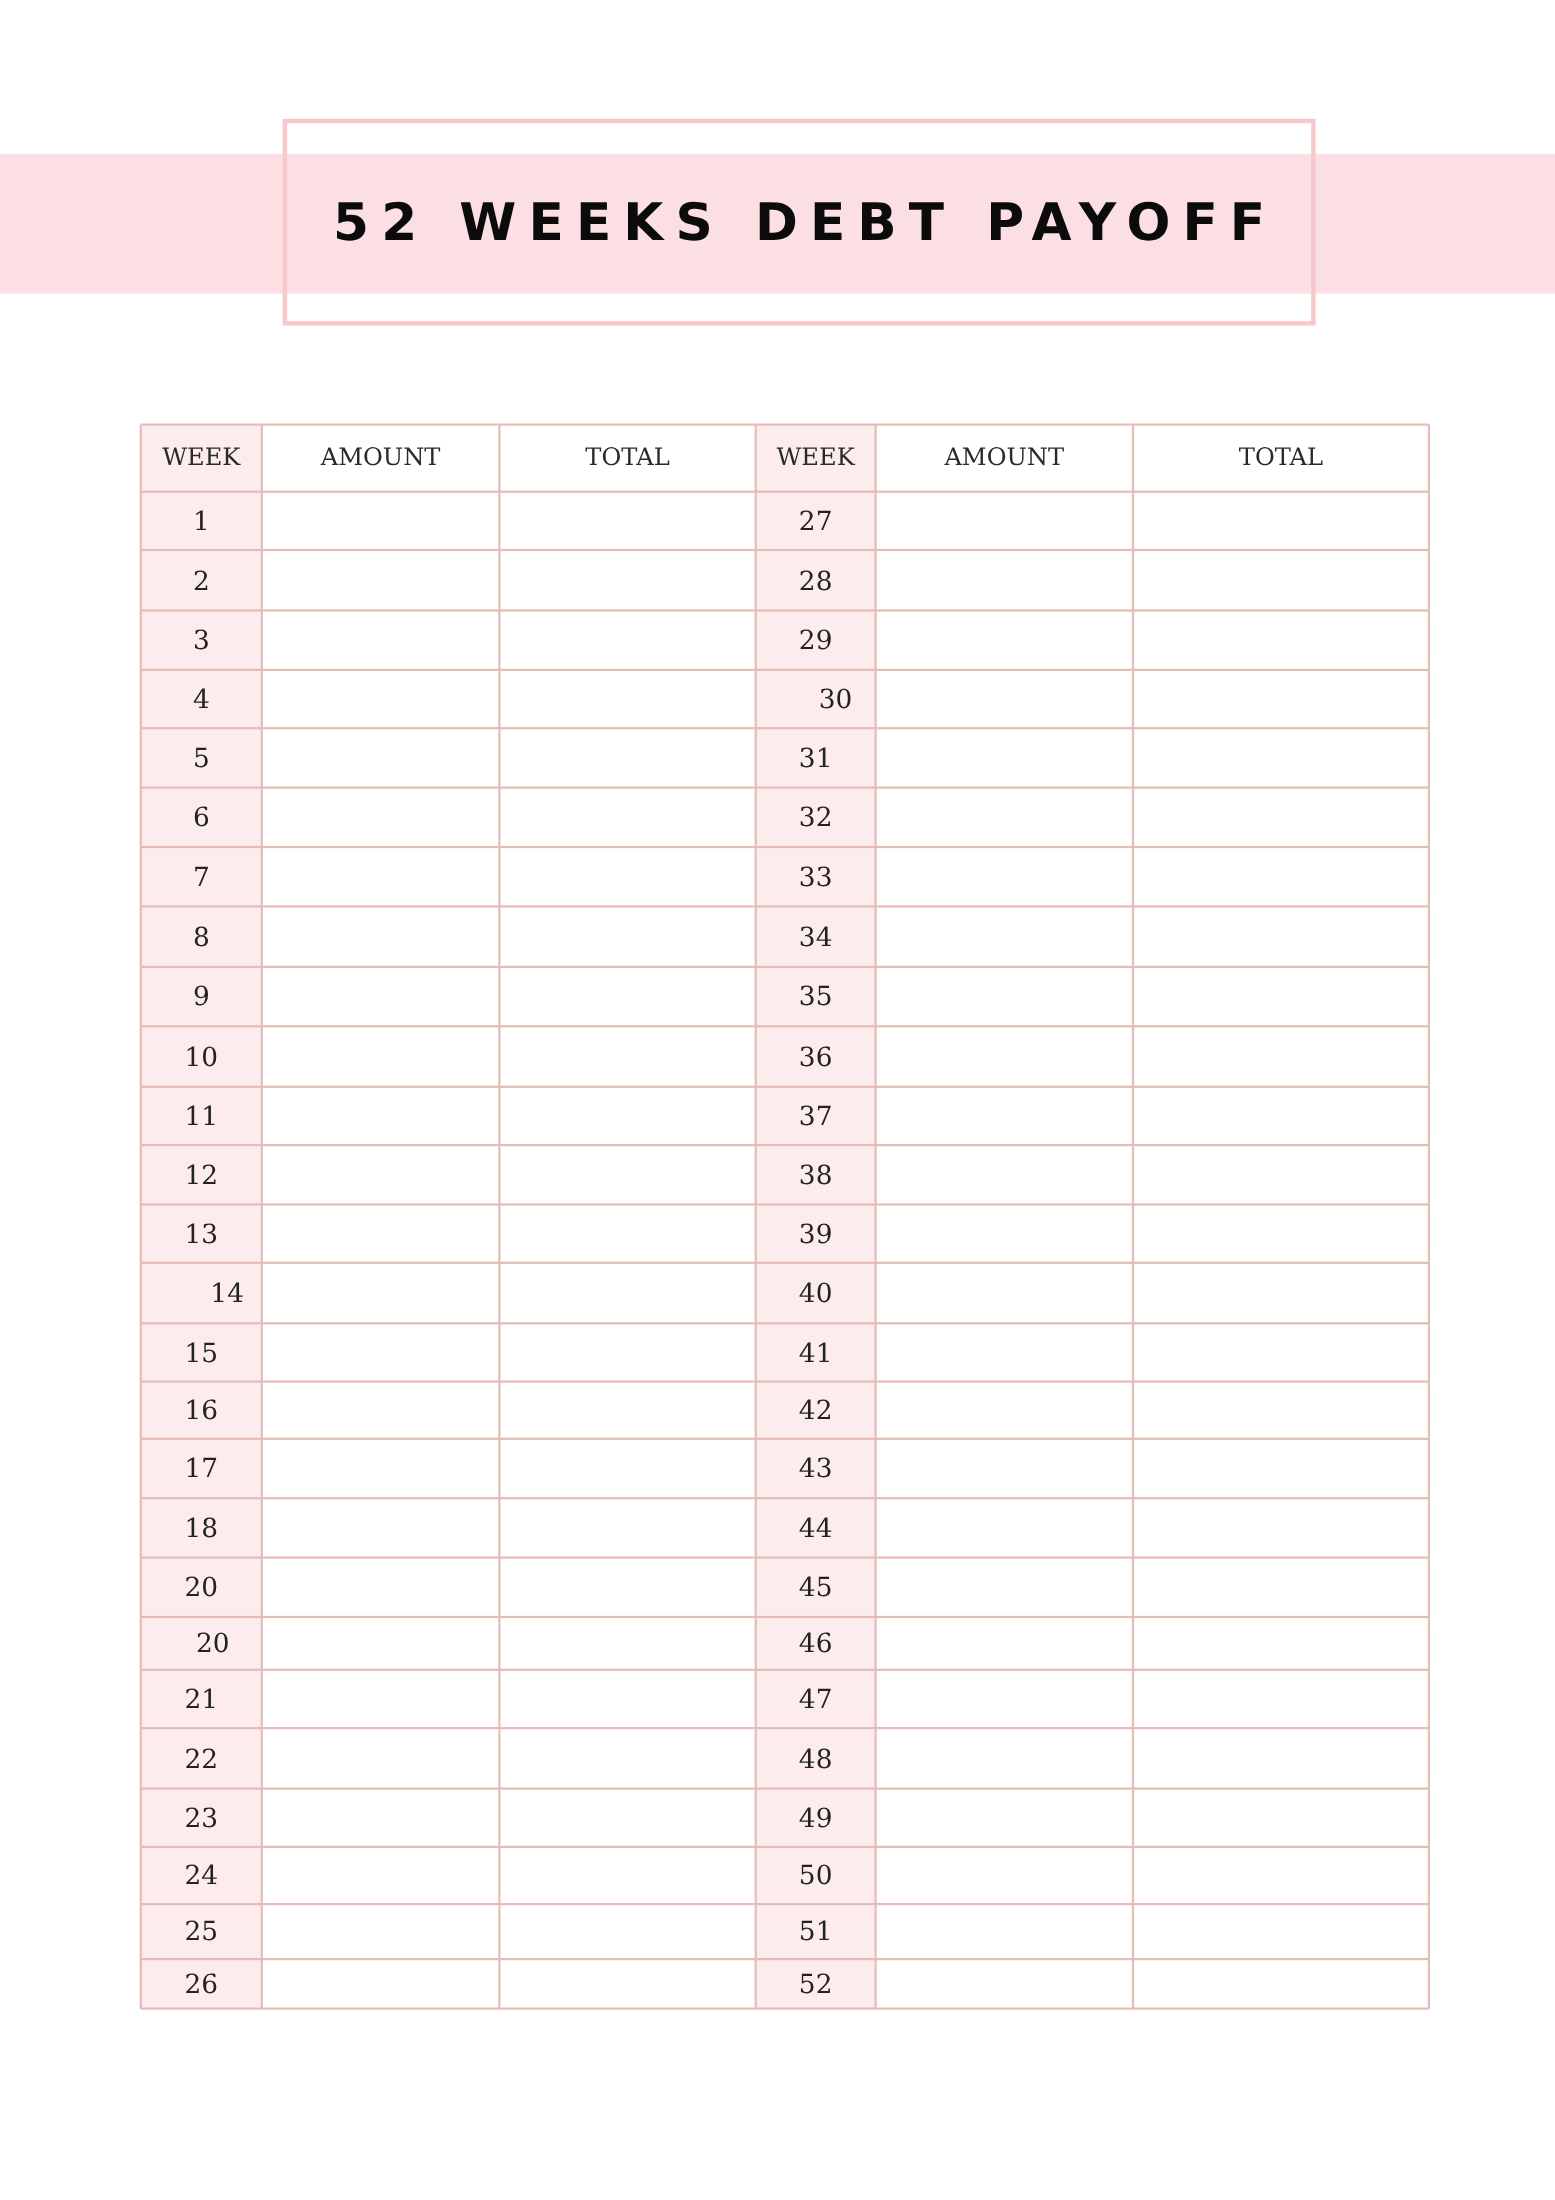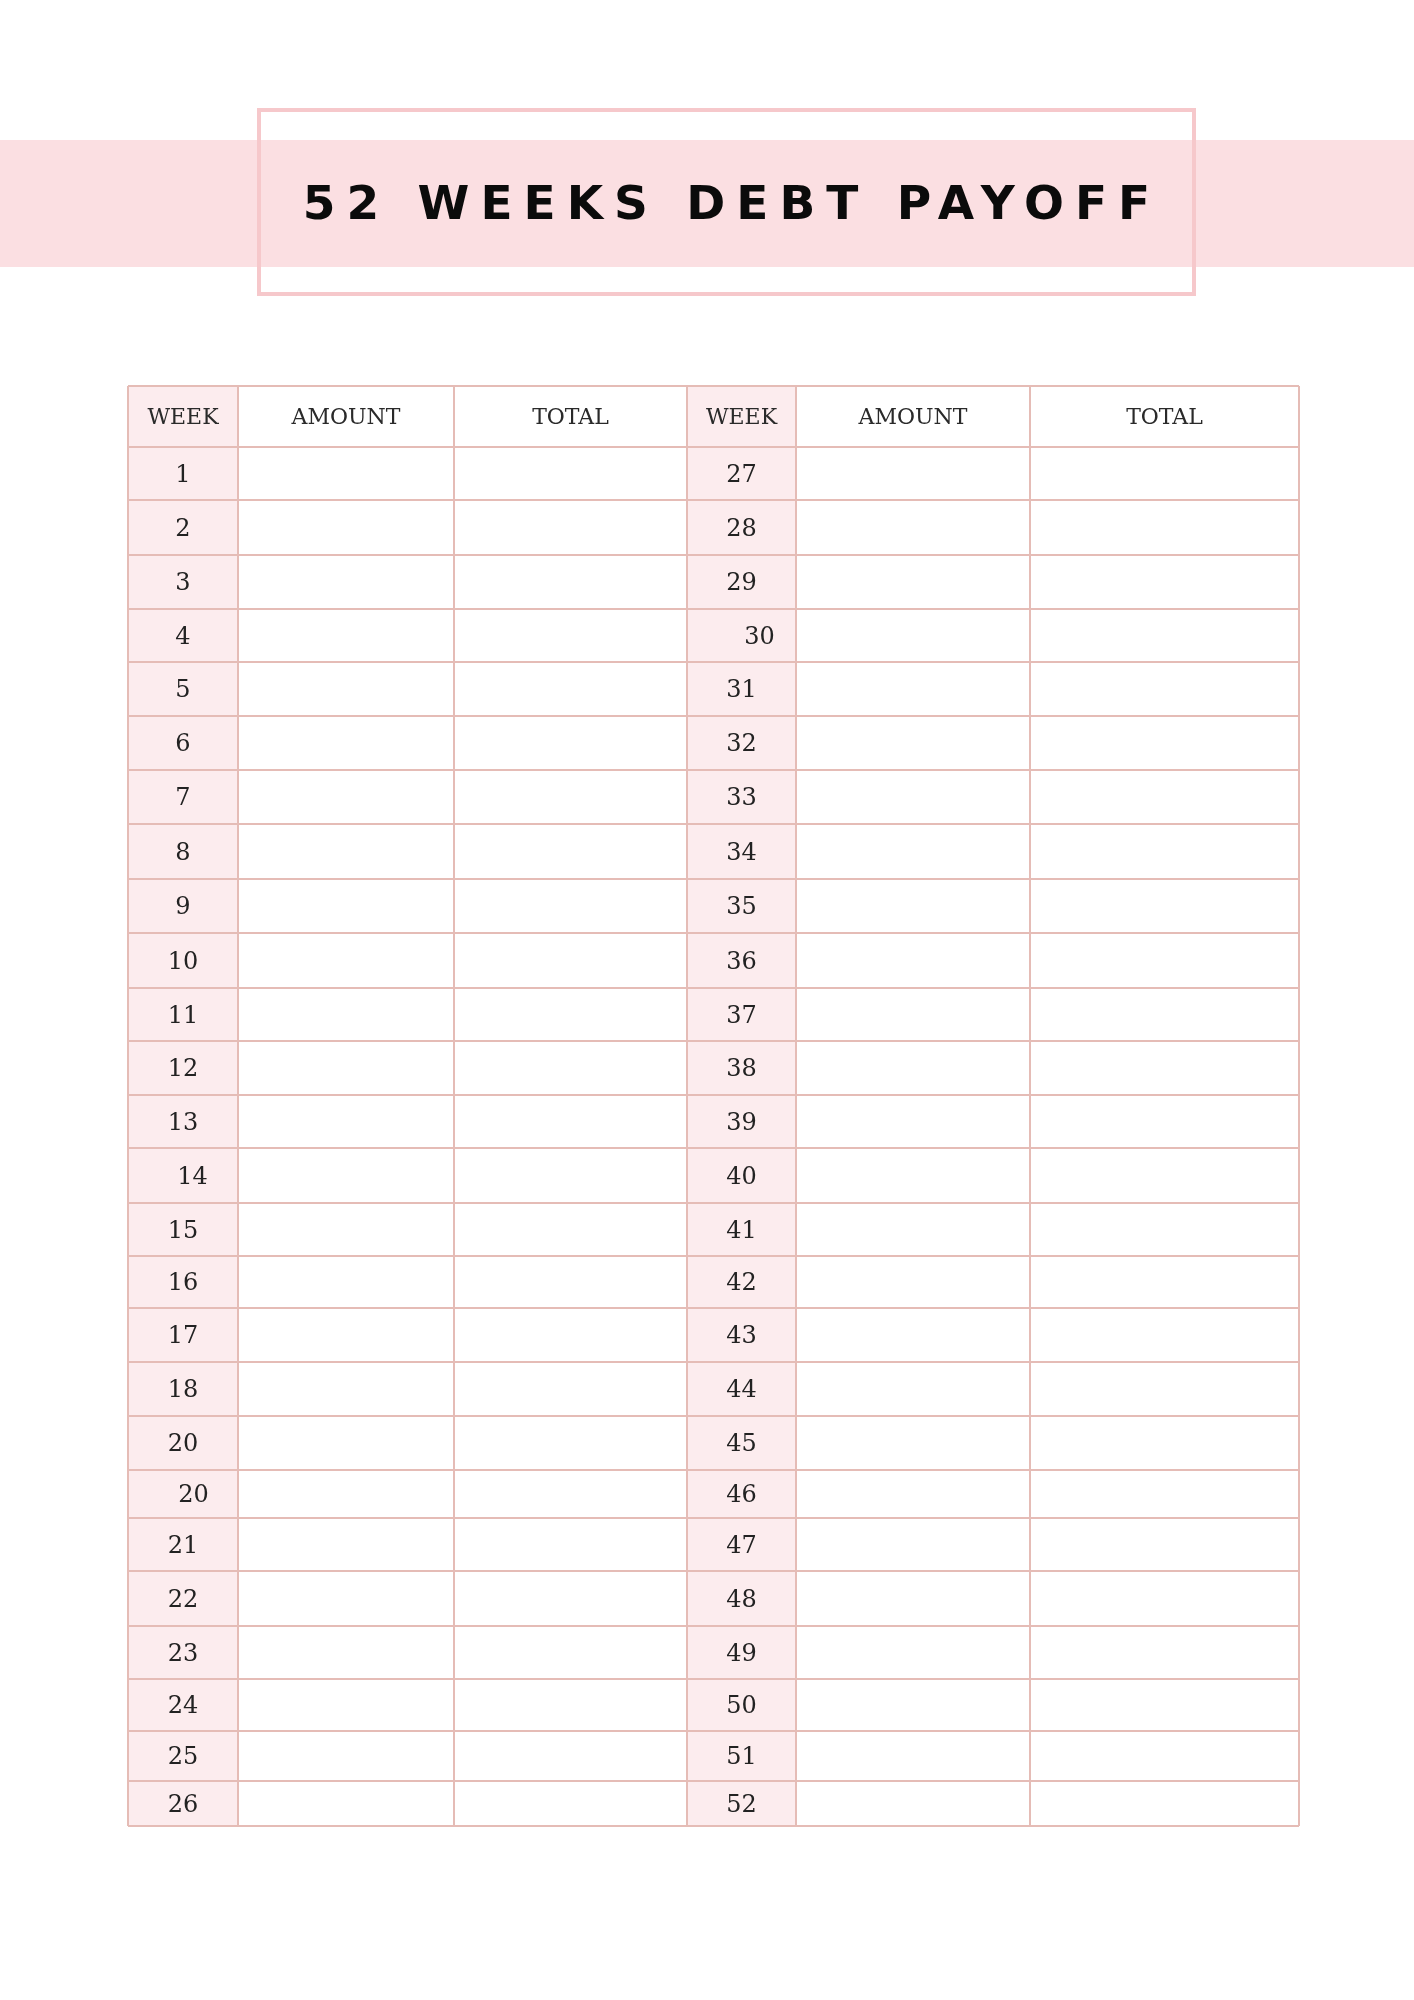--- a/index.html
+++ b/index.html
@@ -215,21 +215,21 @@
     <div class="cell " style="left: 326px; width: 233px; top: 655px; height: 54px;"></div>
     <div class="cell num" style="left: 559px; width: 109px; top: 655px; height: 54px;">38</div>
     <div class="cell " style="left: 668px; width: 234px; top: 655px; height: 54px;"></div>
     <div class="cell " style="left: 902px; width: 269px; top: 655px; height: 54px;"></div>
     <div class="cell num" style="left: 0px; width: 110px; top: 709px; height: 53px; border-radius: 24px;">13</div>
     <div class="cell " style="left: 110px; width: 216px; top: 709px; height: 53px;"></div>
     <div class="cell " style="left: 326px; width: 233px; top: 709px; height: 53px;"></div>
     <div class="cell num" style="left: 559px; width: 109px; top: 709px; height: 53px;">39</div>
     <div class="cell " style="left: 668px; width: 234px; top: 709px; height: 53px;"></div>
     <div class="cell " style="left: 902px; width: 269px; top: 709px; height: 53px;"></div>
-    <div class="cell num" style="left: 2px; width: 110px; top: 762px; height: 55px; padding-left: 15px;">14</div>
+    <div class="cell num" style="left: 16px; width: 110px; top: 762px; height: 55px; padding-left: 15px;">14</div>
     <div class="cell " style="left: 110px; width: 216px; top: 762px; height: 55px;"></div>
     <div class="cell " style="left: 326px; width: 233px; top: 762px; height: 55px;"></div>
     <div class="cell num" style="left: 559px; width: 109px; top: 762px; height: 55px;">40</div>
     <div class="cell " style="left: 668px; width: 234px; top: 762px; height: 55px;"></div>
     <div class="cell " style="left: 902px; width: 269px; top: 762px; height: 55px;"></div>
     <div class="cell num" style="left: 0px; width: 110px; top: 817px; height: 53px;">15</div>
     <div class="cell " style="left: 110px; width: 216px; top: 817px; height: 53px;"></div>
     <div class="cell " style="left: 326px; width: 233px; top: 817px; height: 53px;"></div>
     <div class="cell num" style="left: 559px; width: 109px; top: 817px; height: 53px;">41</div>
     <div class="cell " style="left: 668px; width: 234px; top: 817px; height: 53px;"></div>

